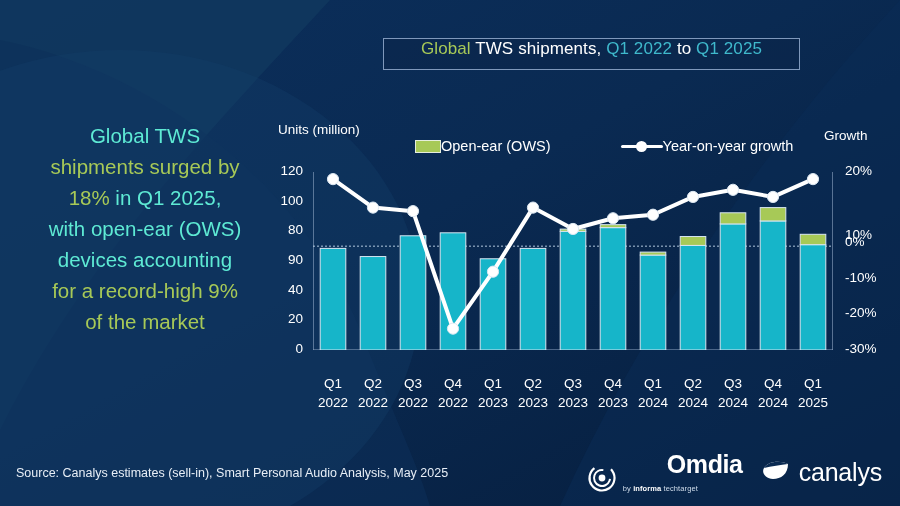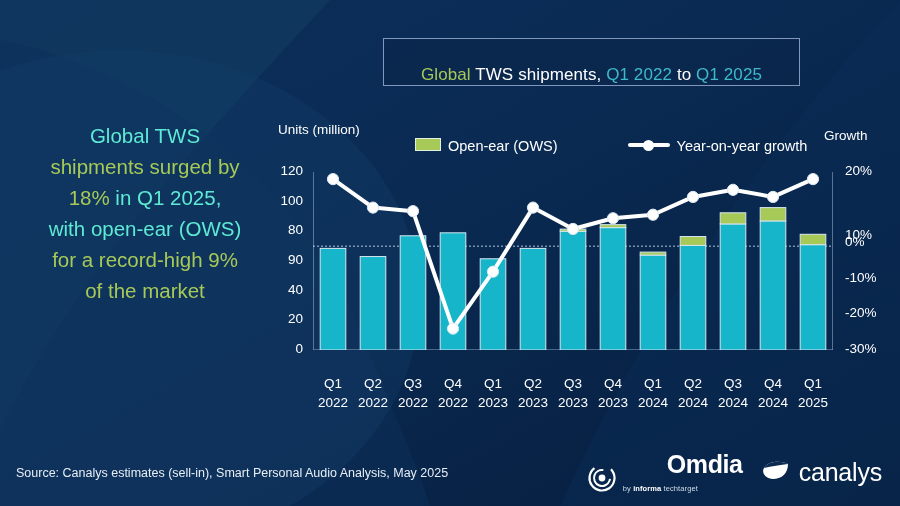--- a/index.html
+++ b/index.html
@@ -11,44 +11,44 @@
     overflow:hidden;
     color:#ffffff;
   }
   .bg { position:absolute; inset:0; z-index:0; }
   .bg svg { width:900px; height:506px; display:block; }
 
   .stage { position:absolute; inset:0; z-index:2; }
 
   
   .title-box {
-    position:absolute; left:383px; top:38px; width:417px; height:48px;
+    position:absolute; left:383px; top:38px; width:417px; height:32px;
     border:1px solid #7f98bb; background:rgba(10,35,70,0.45);
-    display:flex; align-items:flex-end; justify-content:center;
+    display:flex; align-items:flex-start; justify-content:center;
   }
   .title-txt { font-size:17px; letter-spacing:.1px; white-space:nowrap; }
   .t-green { color:#a7c957; }
   .t-cyan  { color:#3fb9cc; }
   .t-white { color:#ffffff; }
 
   
   .lead {
     position:absolute; left:14px; top:120px; width:262px;
     text-align:center; font-size:20.5px; line-height:31px;
   }
   .lead .g { color:#a7c957; }
   .lead .w { color:#5eead4; }
 
   
   .ax-units { position:absolute; left:278px; top:122px; font-size:13.5px; color:#fff; }
   .ax-growth{ position:absolute; left:824px; top:128px; font-size:13.5px; color:#fff; }
 
   
   .legend { position:absolute; left:415px; top:138px; display:flex; gap:70px; align-items:center; }
-  .lg { display:flex; align-items:flex-start; gap:7px; font-size:14.5px; }
+  .lg { display:flex; align-items:center; font-size:14.5px; }
   .sw-green { width:26px; height:13px; background:#a7c957; border:1px solid #e6eedd; }
   .sw-line { position:relative; width:42px; height:13px; }
   .sw-line .ln { position:absolute; top:5px; left:0; width:42px; height:3.5px; background:#fff; border-radius:2px; }
   .sw-line .dot { position:absolute; top:1.5px; left:15px; width:11px; height:11px; border-radius:50%; background:#fff; }
 
   
   .plot { position:absolute; left:313px; top:172px; width:520px; height:178px; }
   .plot-svg { position:absolute; left:0; top:0; }
 
   .ylab { position:absolute; font-size:13.5px; color:#fff; text-align:right; width:44px; }
@@ -95,20 +95,21 @@
     <div class="title-txt">
       <span class="t-green">Global</span><span class="t-white"> TWS shipments, </span><span class="t-cyan">Q1 2022</span><span class="t-white"> to </span><span class="t-cyan">Q1 2025</span>
     </div>
   </div>
 
   <div class="lead">
     <div class="w">Global TWS</div>
     <div class="g">shipments surged by</div>
     <div><span class="g">18%</span><span class="w"> in Q1 2025,</span></div>
     <div class="w">with open-ear (OWS)</div>
+    <div class="w">devices accounting</div>
     <div class="g">for a record-high 9%</div>
     <div class="g">of the market</div>
   </div>
 
   <div class="ax-units">Units (million)</div>
   <div class="ax-growth">Growth</div>
 
   <div class="legend">
     <div class="lg">
       <span class="sw-green"></span>

